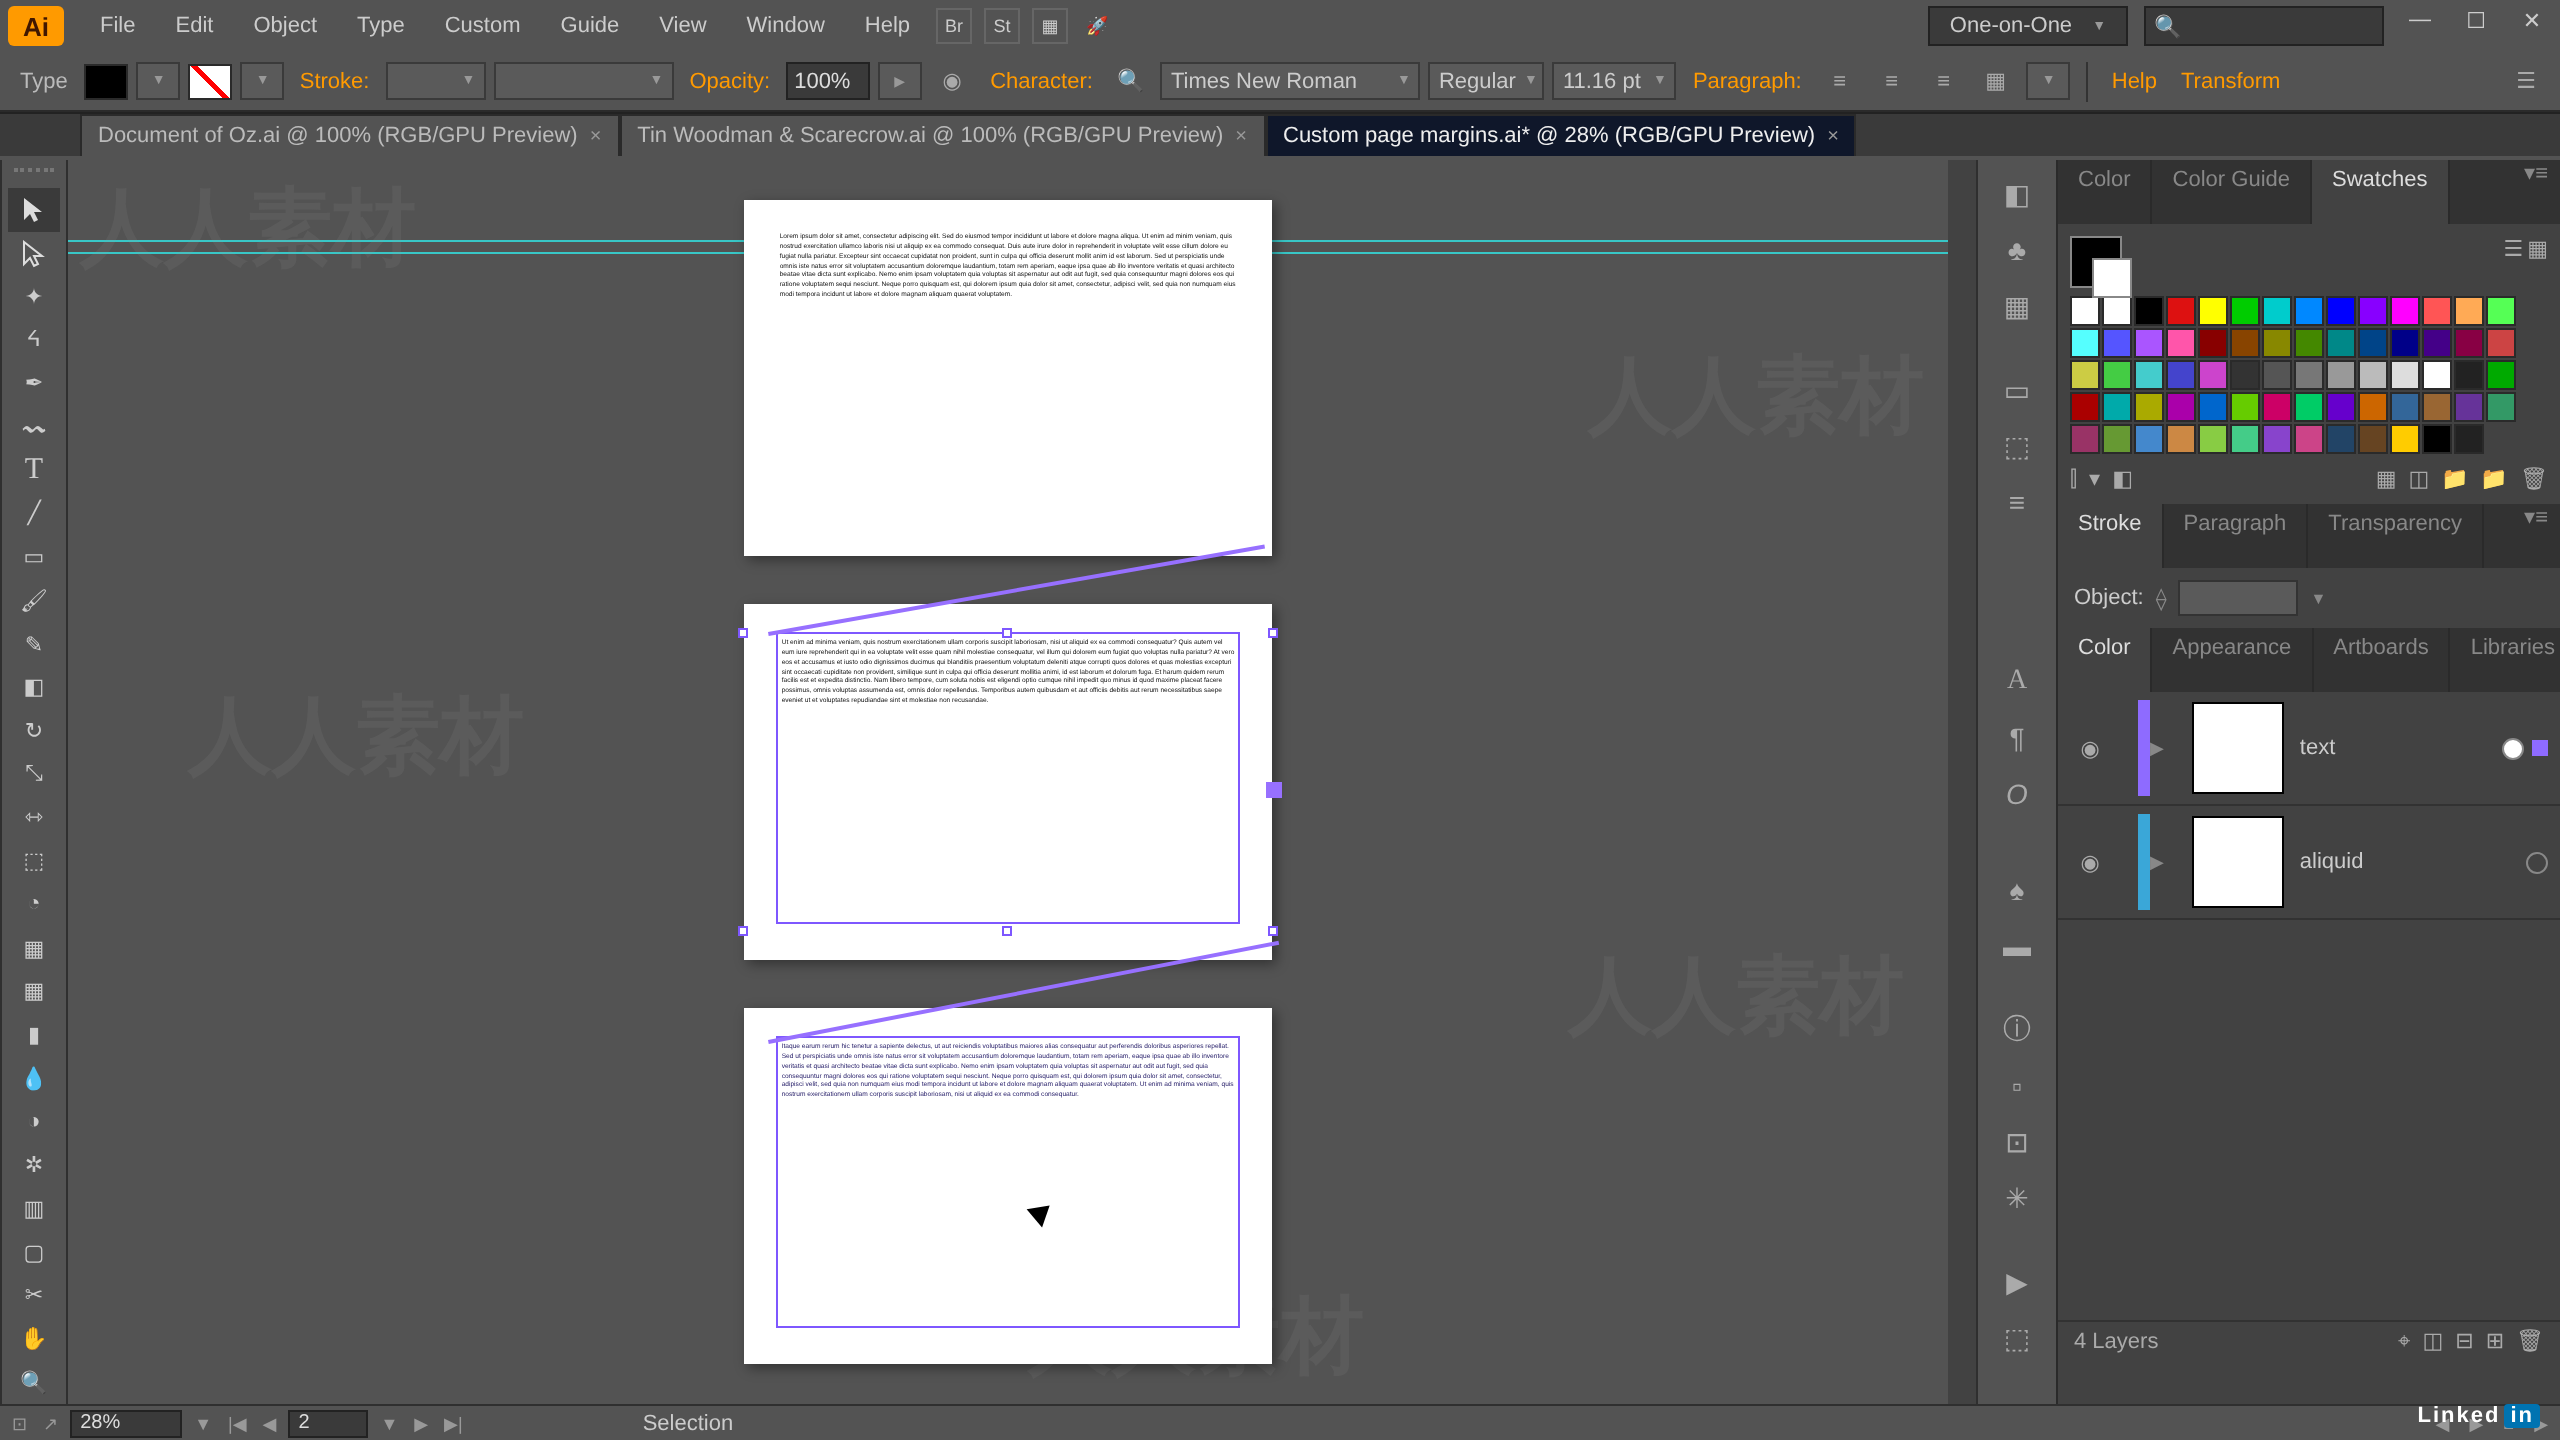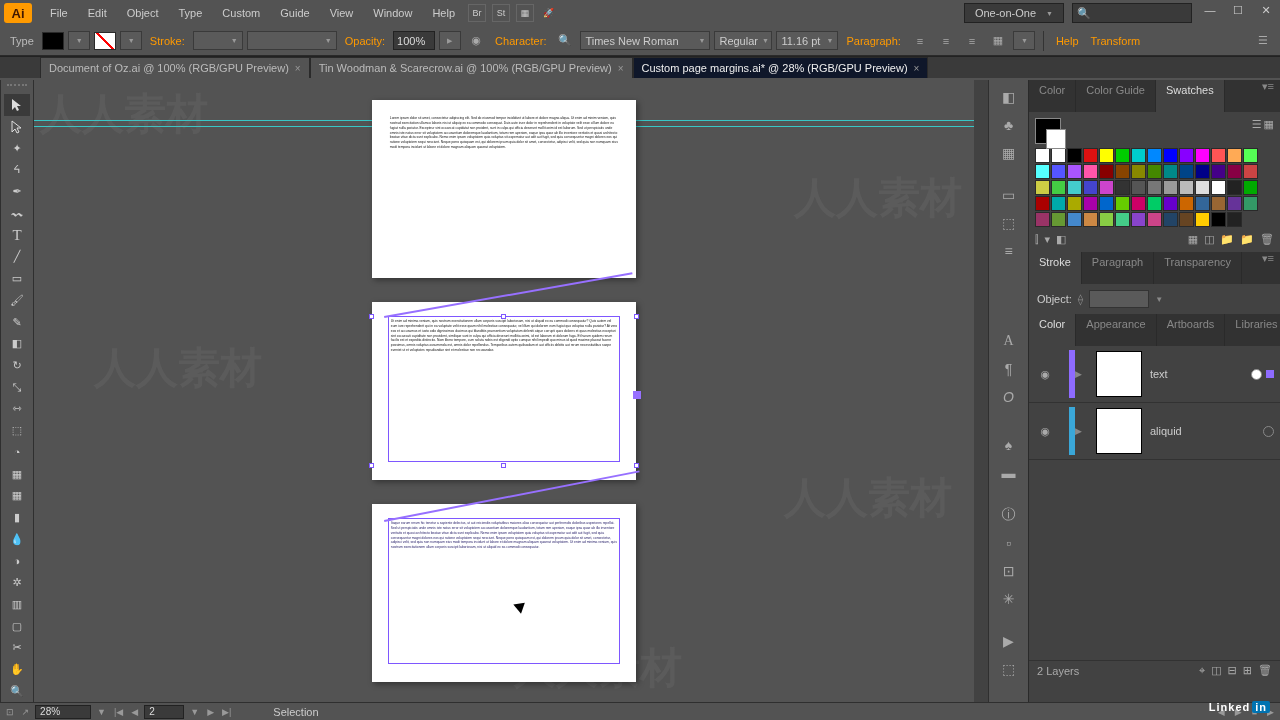--- a/index.html
+++ b/index.html
@@ -402,21 +402,21 @@
       <span class="eye">◉</span>
       <span style="width:14px"></span>
       <div class="colstrip" style="background:#3aa7d8"></div>
       <span class="arr">▶</span>
       <div class="thumb"></div>
       <span>aliquid</span>
       <span class="dot"></span>
     </div>
     <div style="height:200px"></div>
     <div class="layers-foot">
-      <span>2 Layers</span>
+      <span>4 Layers</span>
       <span class="sp"></span>
       <span>⌖</span>
       <span>◫</span>
       <span>⊟</span>
       <span>⊞</span>
       <span>🗑</span>
     </div>
   </div>
 </div>
 
@@ -424,21 +424,21 @@
   <span class="nav">⊡</span>
   <span class="nav">↗</span>
   <div class="field" style="width:56px">28%</div>
   <span class="nav">▼</span>
   <span class="nav">|◀</span>
   <span class="nav">◀</span>
   <div class="field" style="width:40px">2</div>
   <span class="nav">▼</span>
   <span class="nav">▶</span>
   <span class="nav">▶|</span>
-  <span style="margin-left:36px;color:#ccc">Selection</span>
+  <span style="margin-left:84px;color:#ccc">Selection</span>
   <span style="margin-left:auto;display:flex;gap:6px">
     <span class="nav">◀</span>
     <span class="nav">▶</span>
     <span class="nav">■</span>
     <span class="nav">▶</span>
   </span>
 </div>
 
 <div class="watermark"><span>Linked</span><b>in</b></div>
 

